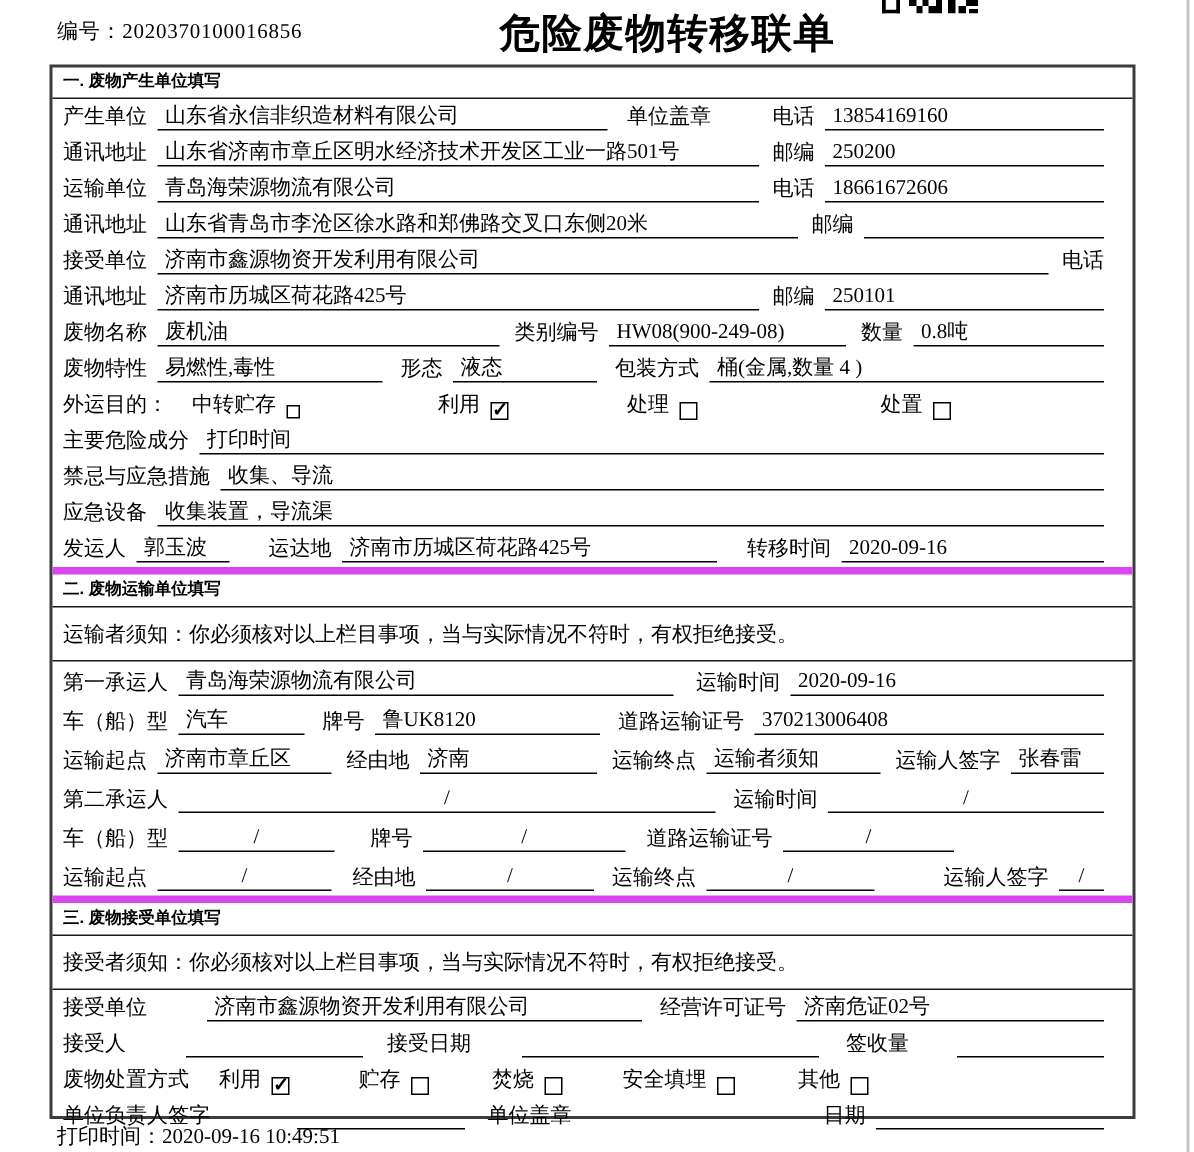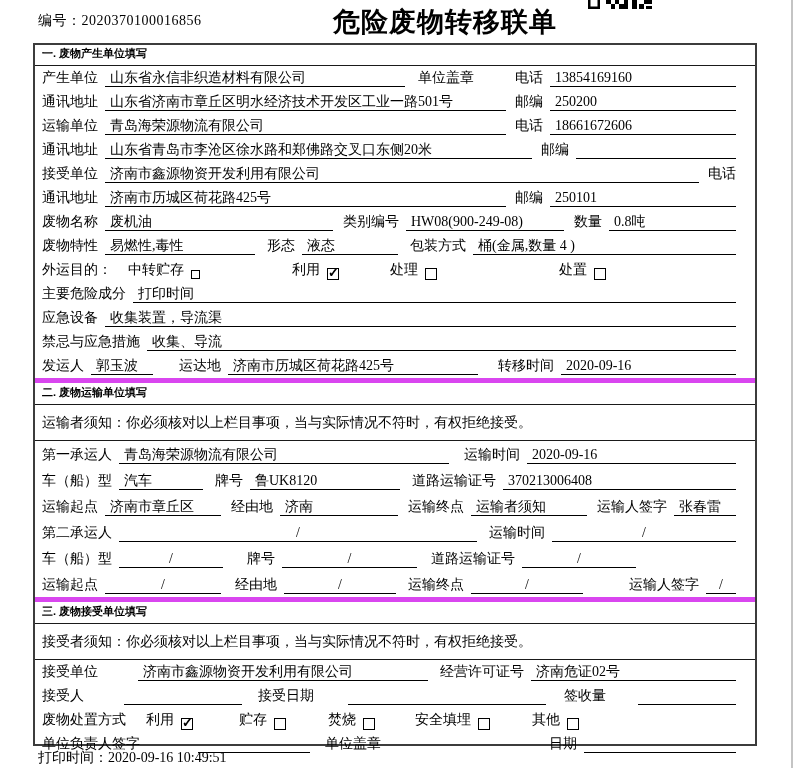--- a/index.html
+++ b/index.html
@@ -130,39 +130,39 @@
       <span class="lbl" style="margin-left:12px">包装方式</span>
       <span class="val grow">桶(金属,数量 4 )</span>
     </div>
 
     <div class="row">
       <span class="lbl">外运目的：</span>
       <span class="lbl" style="margin-left:16px">中转贮存</span>
       <span class="cb small"></span>
       <span class="lbl" style="margin-left:92px">利用</span>
       <span class="cb checked"></span>
-      <span class="lbl" style="margin-left:51px">处理</span>
+      <span class="lbl" style="margin-left:79px">处理</span>
       <span class="cb"></span>
       <span class="lbl" style="margin-left:122px">处置</span>
       <span class="cb"></span>
     </div>
 
     <div class="row">
       <span class="lbl">主要危险成分</span>
       <span class="val grow">打印时间</span>
     </div>
 
     <div class="row">
+      <span class="lbl">禁忌与应急措施</span>
+      <span class="val grow">收集、导流</span>
+    </div>
+
+    <div class="row">
       <span class="lbl">应急设备</span>
       <span class="val grow">收集装置，导流渠</span>
-    </div>
-
-    <div class="row">
-      <span class="lbl">禁忌与应急措施</span>
-      <span class="val grow">收集、导流</span>
     </div>
 
     <div class="row">
       <span class="lbl">发运人</span>
       <span class="val" style="width:62px">郭玉波</span>
       <span class="lbl" style="margin-left:26px">运达地</span>
       <span class="val" style="width:250px">济南市历城区荷花路425号</span>
       <span class="lbl" style="margin-left:20px">转移时间</span>
       <span class="val grow">2020-09-16</span>
     </div>

